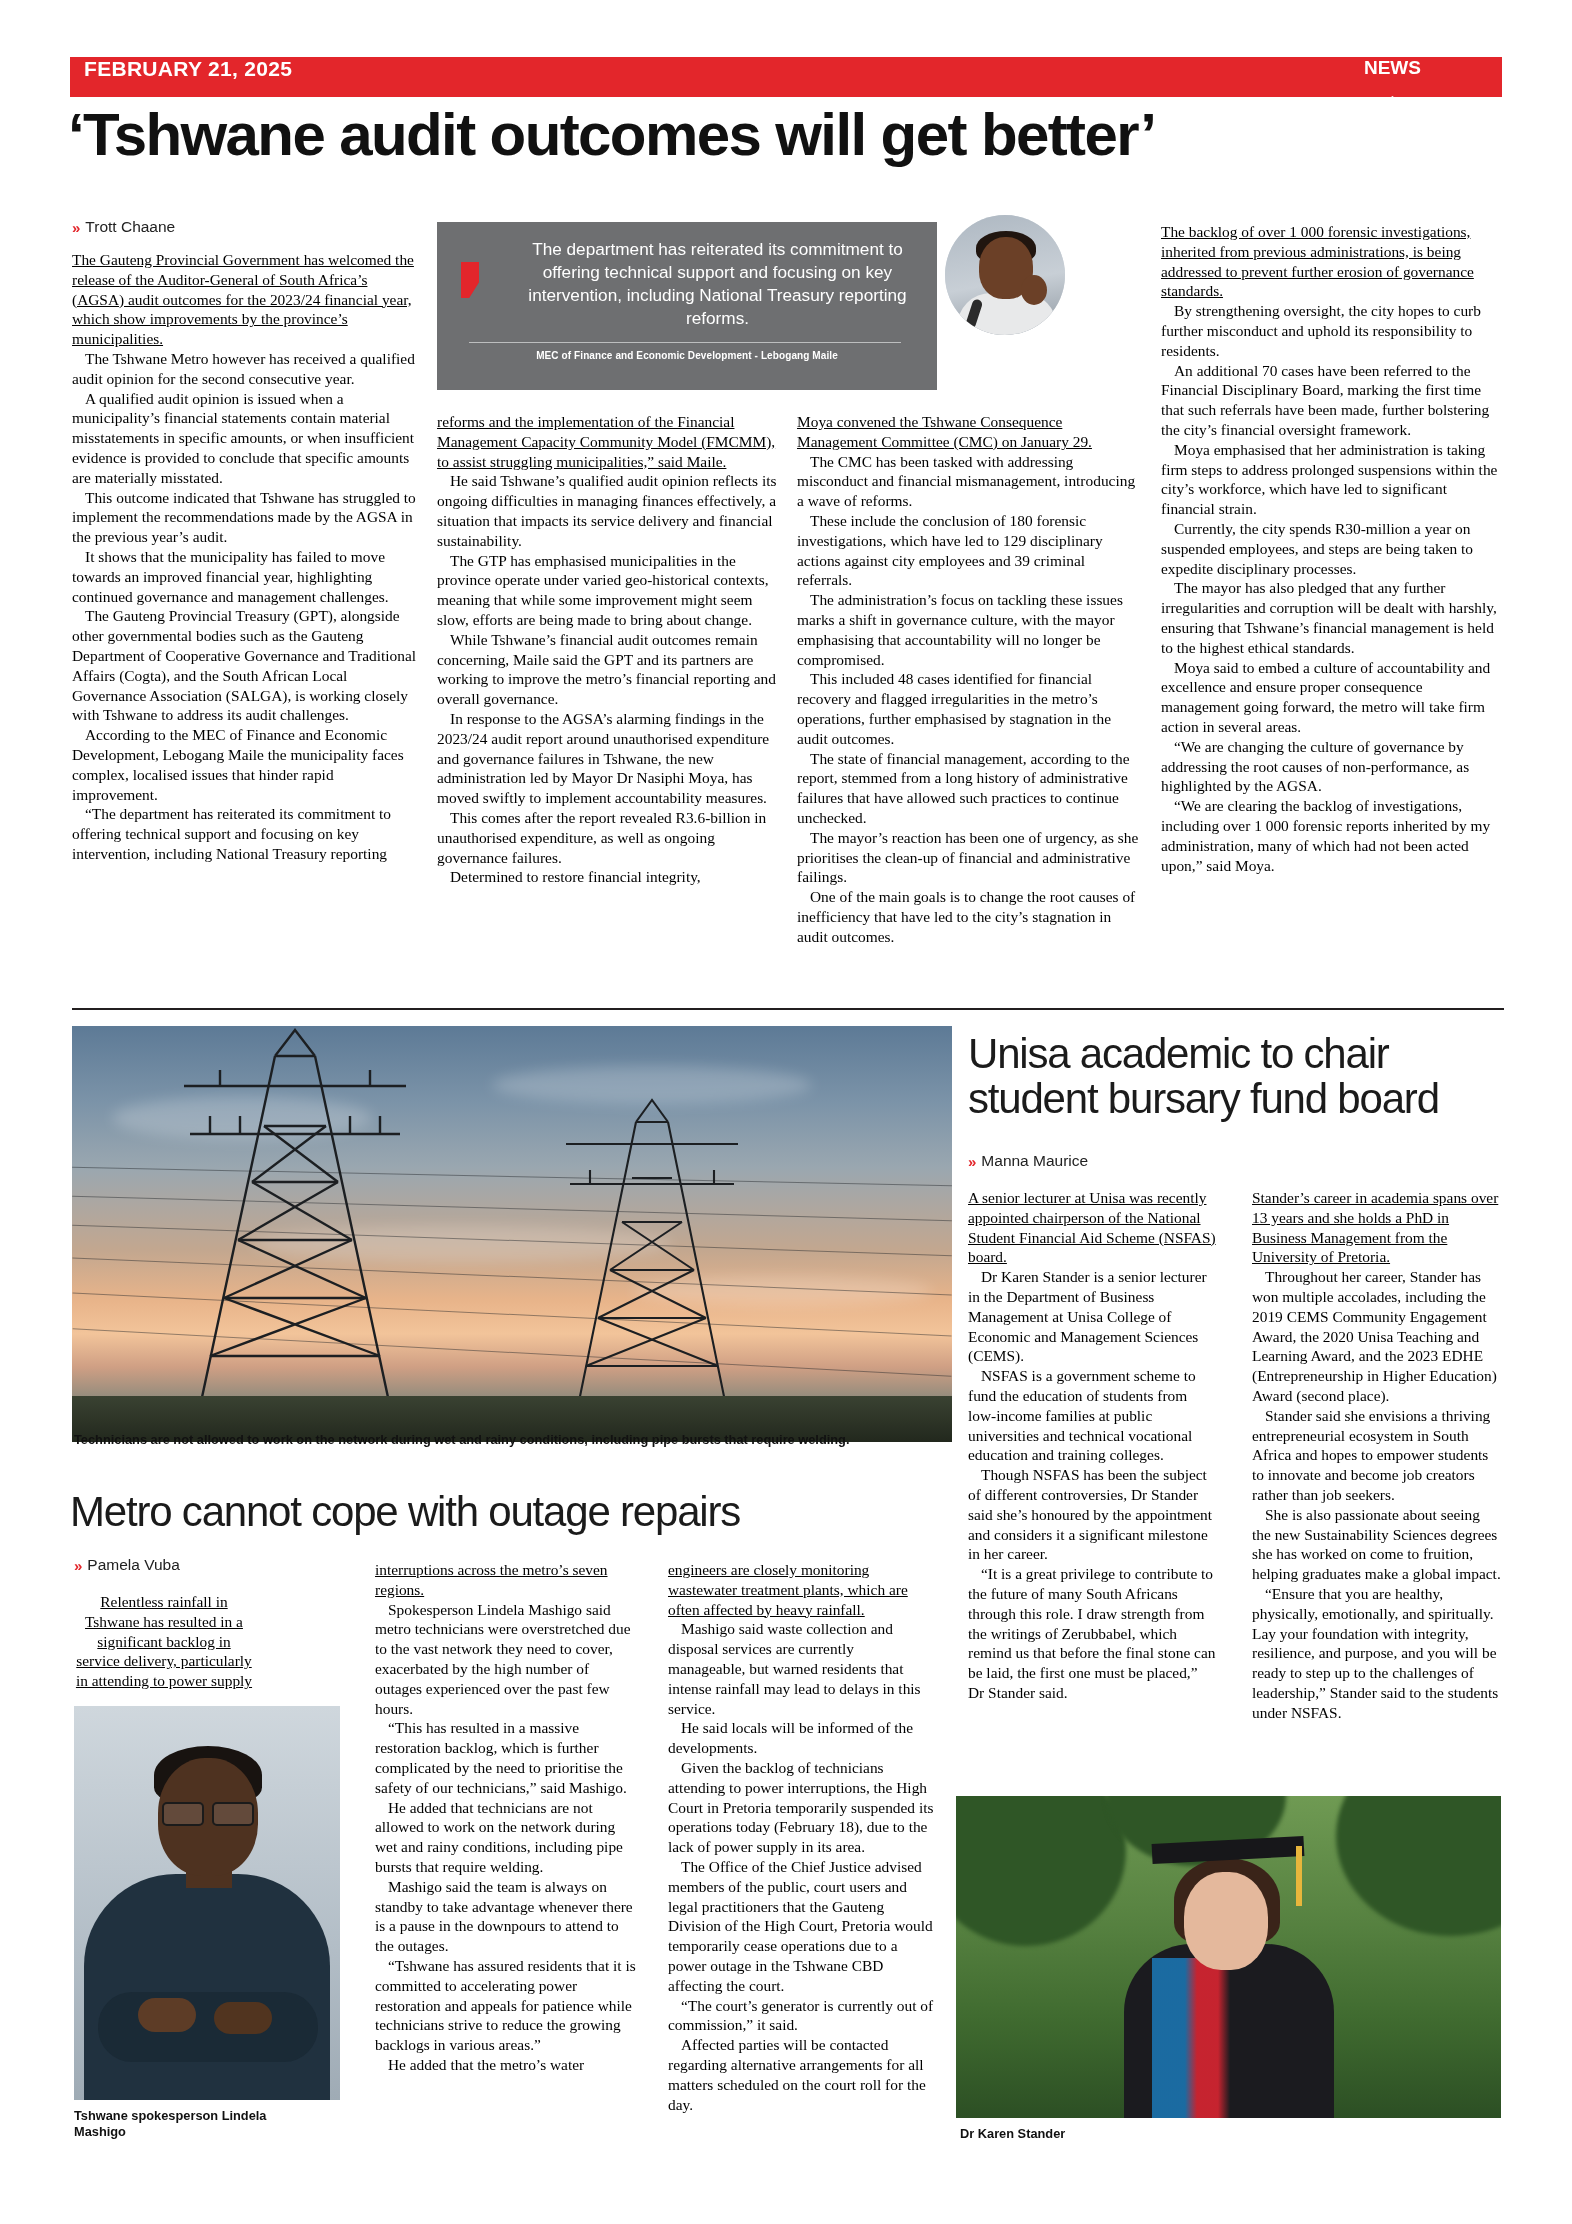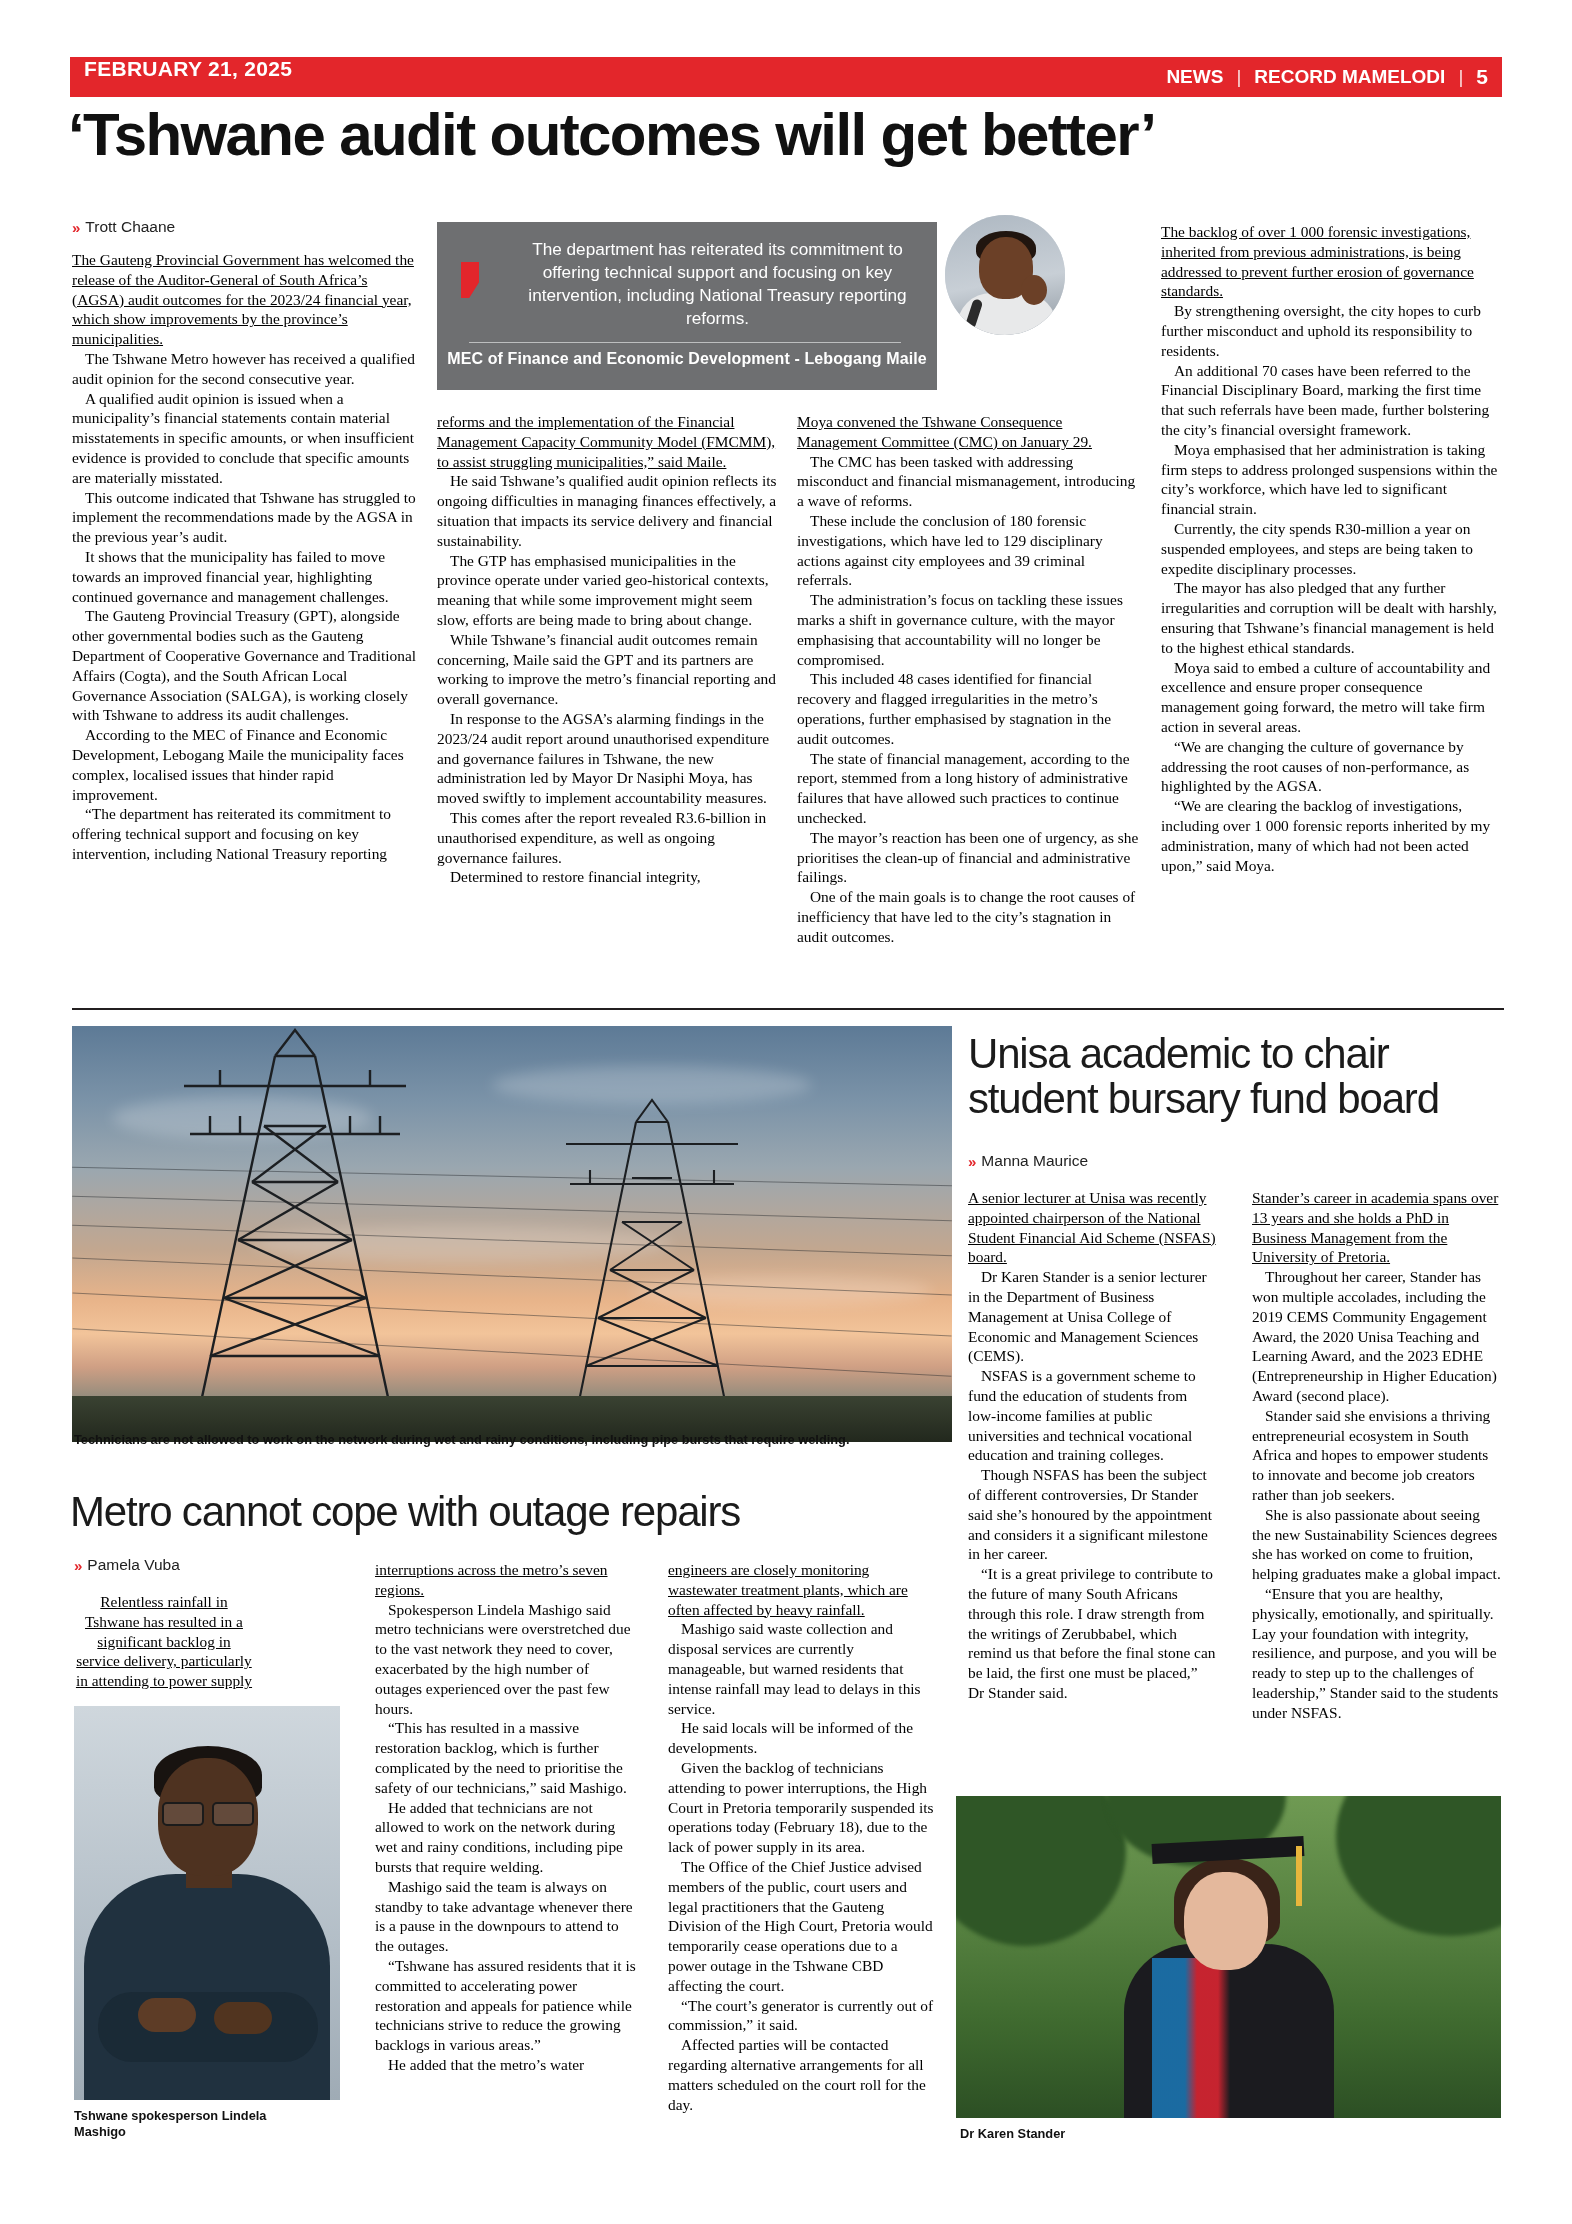--- a/index.html
+++ b/index.html
@@ -41,20 +41,21 @@
   }
   .masthead .date {
     font-size: 21px;
     letter-spacing: 0.3px;
   }
   .masthead .right {
     font-size: 19px;
     display: flex;
     align-items: center;
     gap: 13px;
+    flex-direction: column;
   }
   .masthead .sep { font-weight: normal; opacity: .85; }
   .masthead .pagenum { font-size: 21px; }
 
   
   .main-headline {
     position: absolute;
     left: 68px;
     top: 104px;
     width: 1436px;
@@ -135,21 +136,21 @@
     height: 1px;
     background: rgba(255,255,255,.55);
   }
   .quotebox .attrib {
     position: absolute;
     left: 0;
     top: 128px;
     width: 500px;
     text-align: center;
     font-family: "Liberation Sans", sans-serif;
-    font-size: 16px;
+    font-size: 10px;
     font-weight: bold;
     letter-spacing: .1px;
   }
   .mec-photo {
     position: absolute;
     left: 945px;
     top: 215px;
     width: 120px;
     height: 120px;
     border-radius: 50%;

